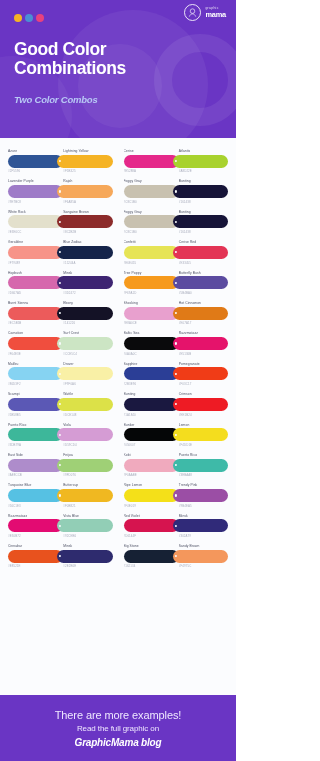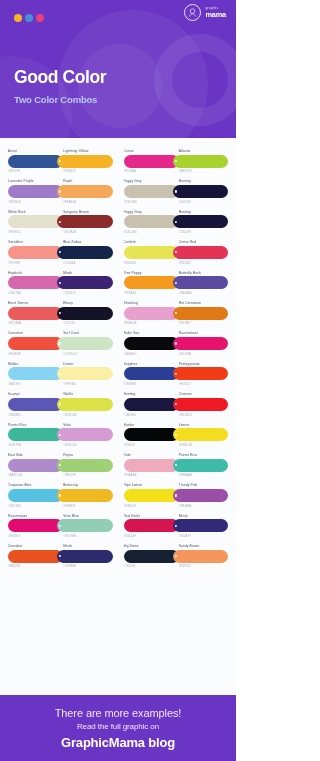--- a/index.html
+++ b/index.html
@@ -88,28 +88,28 @@
     left: 14px;
     top: 40px;
     z-index: 4;
   }
   .headline h1 {
     font-size: 17.5px;
     line-height: 1.1;
     color: #ffffff;
     font-weight: bold;
     letter-spacing: -0.4px;
-    margin-top: 28px;
   }
   .subhead {
-    margin-top: 7px;
+    margin-top: 15px;
     font-size: 9.5px;
     font-weight: bold;
     color: #b8c8f5;
     letter-spacing: -0.2px;
+    font-style: italic;
   }
 
   
   .grid-wrap {
     position: relative;
     width: 236px;
     padding: 8px 8px 6px 8px;
     background: #fbfcfe;
   }
   .grid {
@@ -180,22 +180,22 @@
     justify-content: center;
     gap: 3px;
   }
   .footer-line1 {
     font-size: 11px; color: #efe7ff; letter-spacing: -0.1px;
   }
   .footer-line2 {
     font-size: 8px; color: #efe7ff; letter-spacing: -0.1px;
   }
   .footer-line3 {
-    font-size: 13px; color: #ffffff; font-weight: bold;
-    letter-spacing: -0.2px; margin-top: 1px;
+    font-size: 10px; color: #ffffff; font-weight: bold;
+    letter-spacing: -0.2px; margin-top: 1px; font-style: italic;
   }
 </style>
 </head>
 <body>
 
 <div class="page">
 
   <div class="header">
     <div class="deco deco-b"></div>
     <div class="deco-ring deco-a"></div>
@@ -217,20 +217,21 @@
       </div>
       <div class="brand-text">
         <span class="brand-top">graphic</span>
         <span class="brand-bottom">mama</span>
       </div>
     </div>
 
     <div class="headline">
       <h1>
         <span>Good Color</span><br>
+        <span>Combinations</span>
       </h1>
       <div class="subhead">Two Color Combos</div>
     </div>
   </div>
 
   <div class="grid-wrap">
     <div class="grid" id="combo-grid">
         <div class="combo">
           <div class="combo-labels">
             <span>Azure</span>

